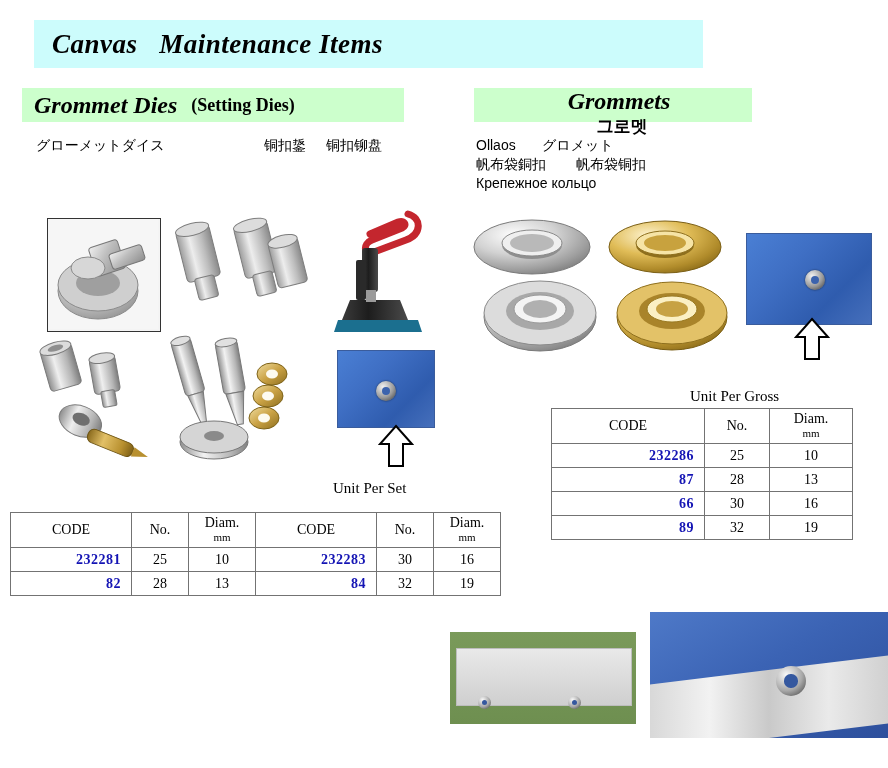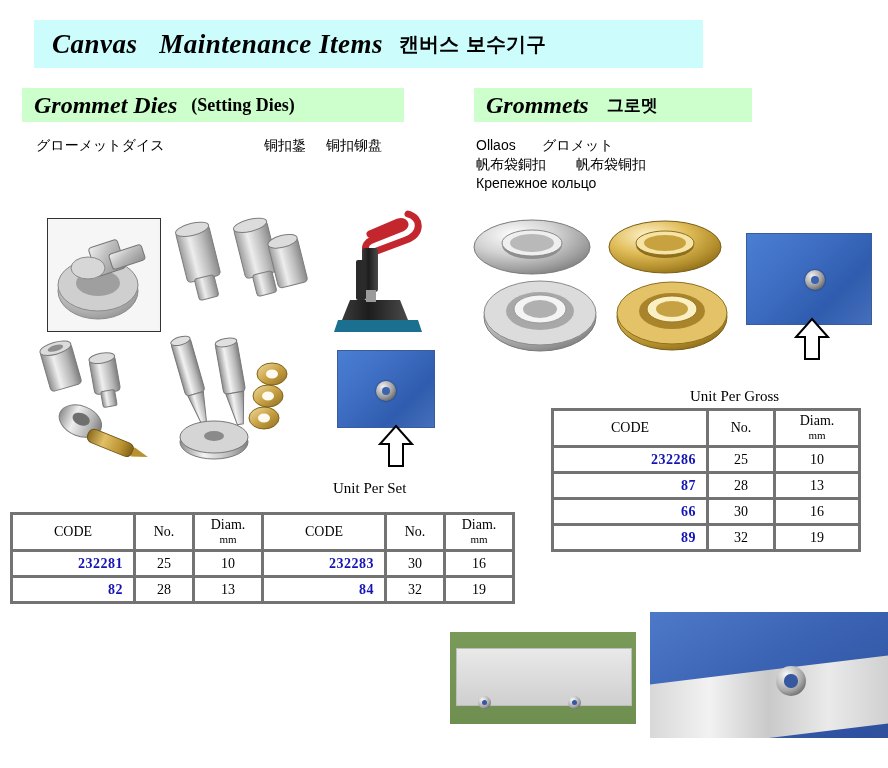--- a/index.html
+++ b/index.html
@@ -68,21 +68,21 @@
   }
   .sec-head .kr {
     font-family: "DejaVu Sans", sans-serif;
     font-weight: bold;
     font-size: 17px;
     margin-left: 18px;
     white-space: pre;
   }
 
   #sec-head-dies { left: 22px; top: 88px; width: 382px; }
-  #sec-head-grommets { left: 474px; top: 88px; width: 278px; }
+  #sec-head-grommets { left: 474px; top: 88px; width: 278px; flex-direction: column; }
 
   
   .names {
     position: absolute;
     font-size: 14px;
     line-height: 19px;
   }
   .names .row { white-space: pre; }
   .names .jp, .names .cn, .names .kr2 {
     font-family: "DejaVu Sans", sans-serif;
@@ -108,21 +108,21 @@
   #unit-gross { left: 690px; top: 388px; }
 
   
   table.spec {
     position: absolute;
     border-collapse: collapse;
     font-size: 13px;
     background: #fff;
   }
   table.spec th, table.spec td {
-    border: 3px solid #737373;
+    border: 1px solid #737373;
     text-align: center;
     font-weight: normal;
     font-family: "Liberation Serif", serif;
   }
   table.spec th {
     font-size: 14px;
     padding: 3px 2px;
     line-height: 14px;
   }
   table.spec th .sm { font-size: 11px; display: block; }
@@ -207,21 +207,20 @@
     border-radius:50%;
     background:#35589f;
     left:28%; top:28%; width:44%; height:44%;
   }
 </style>
 </head>
 <body>
 
 <div class="banner">
   <span class="banner-title">Canvas   Maintenance Items</span>
-  <span class="banner-kr">캔버스 보수기구</span>
 </div>
 
 <div class="sec-head" id="sec-head-dies">
   <span class="en">Grommet Dies</span>
   <span class="sub">(Setting Dies)</span>
 </div>
 
 <div class="names" id="names-dies">
   <div class="row line1">
     <span class="jp es">グローメットダイス</span>

